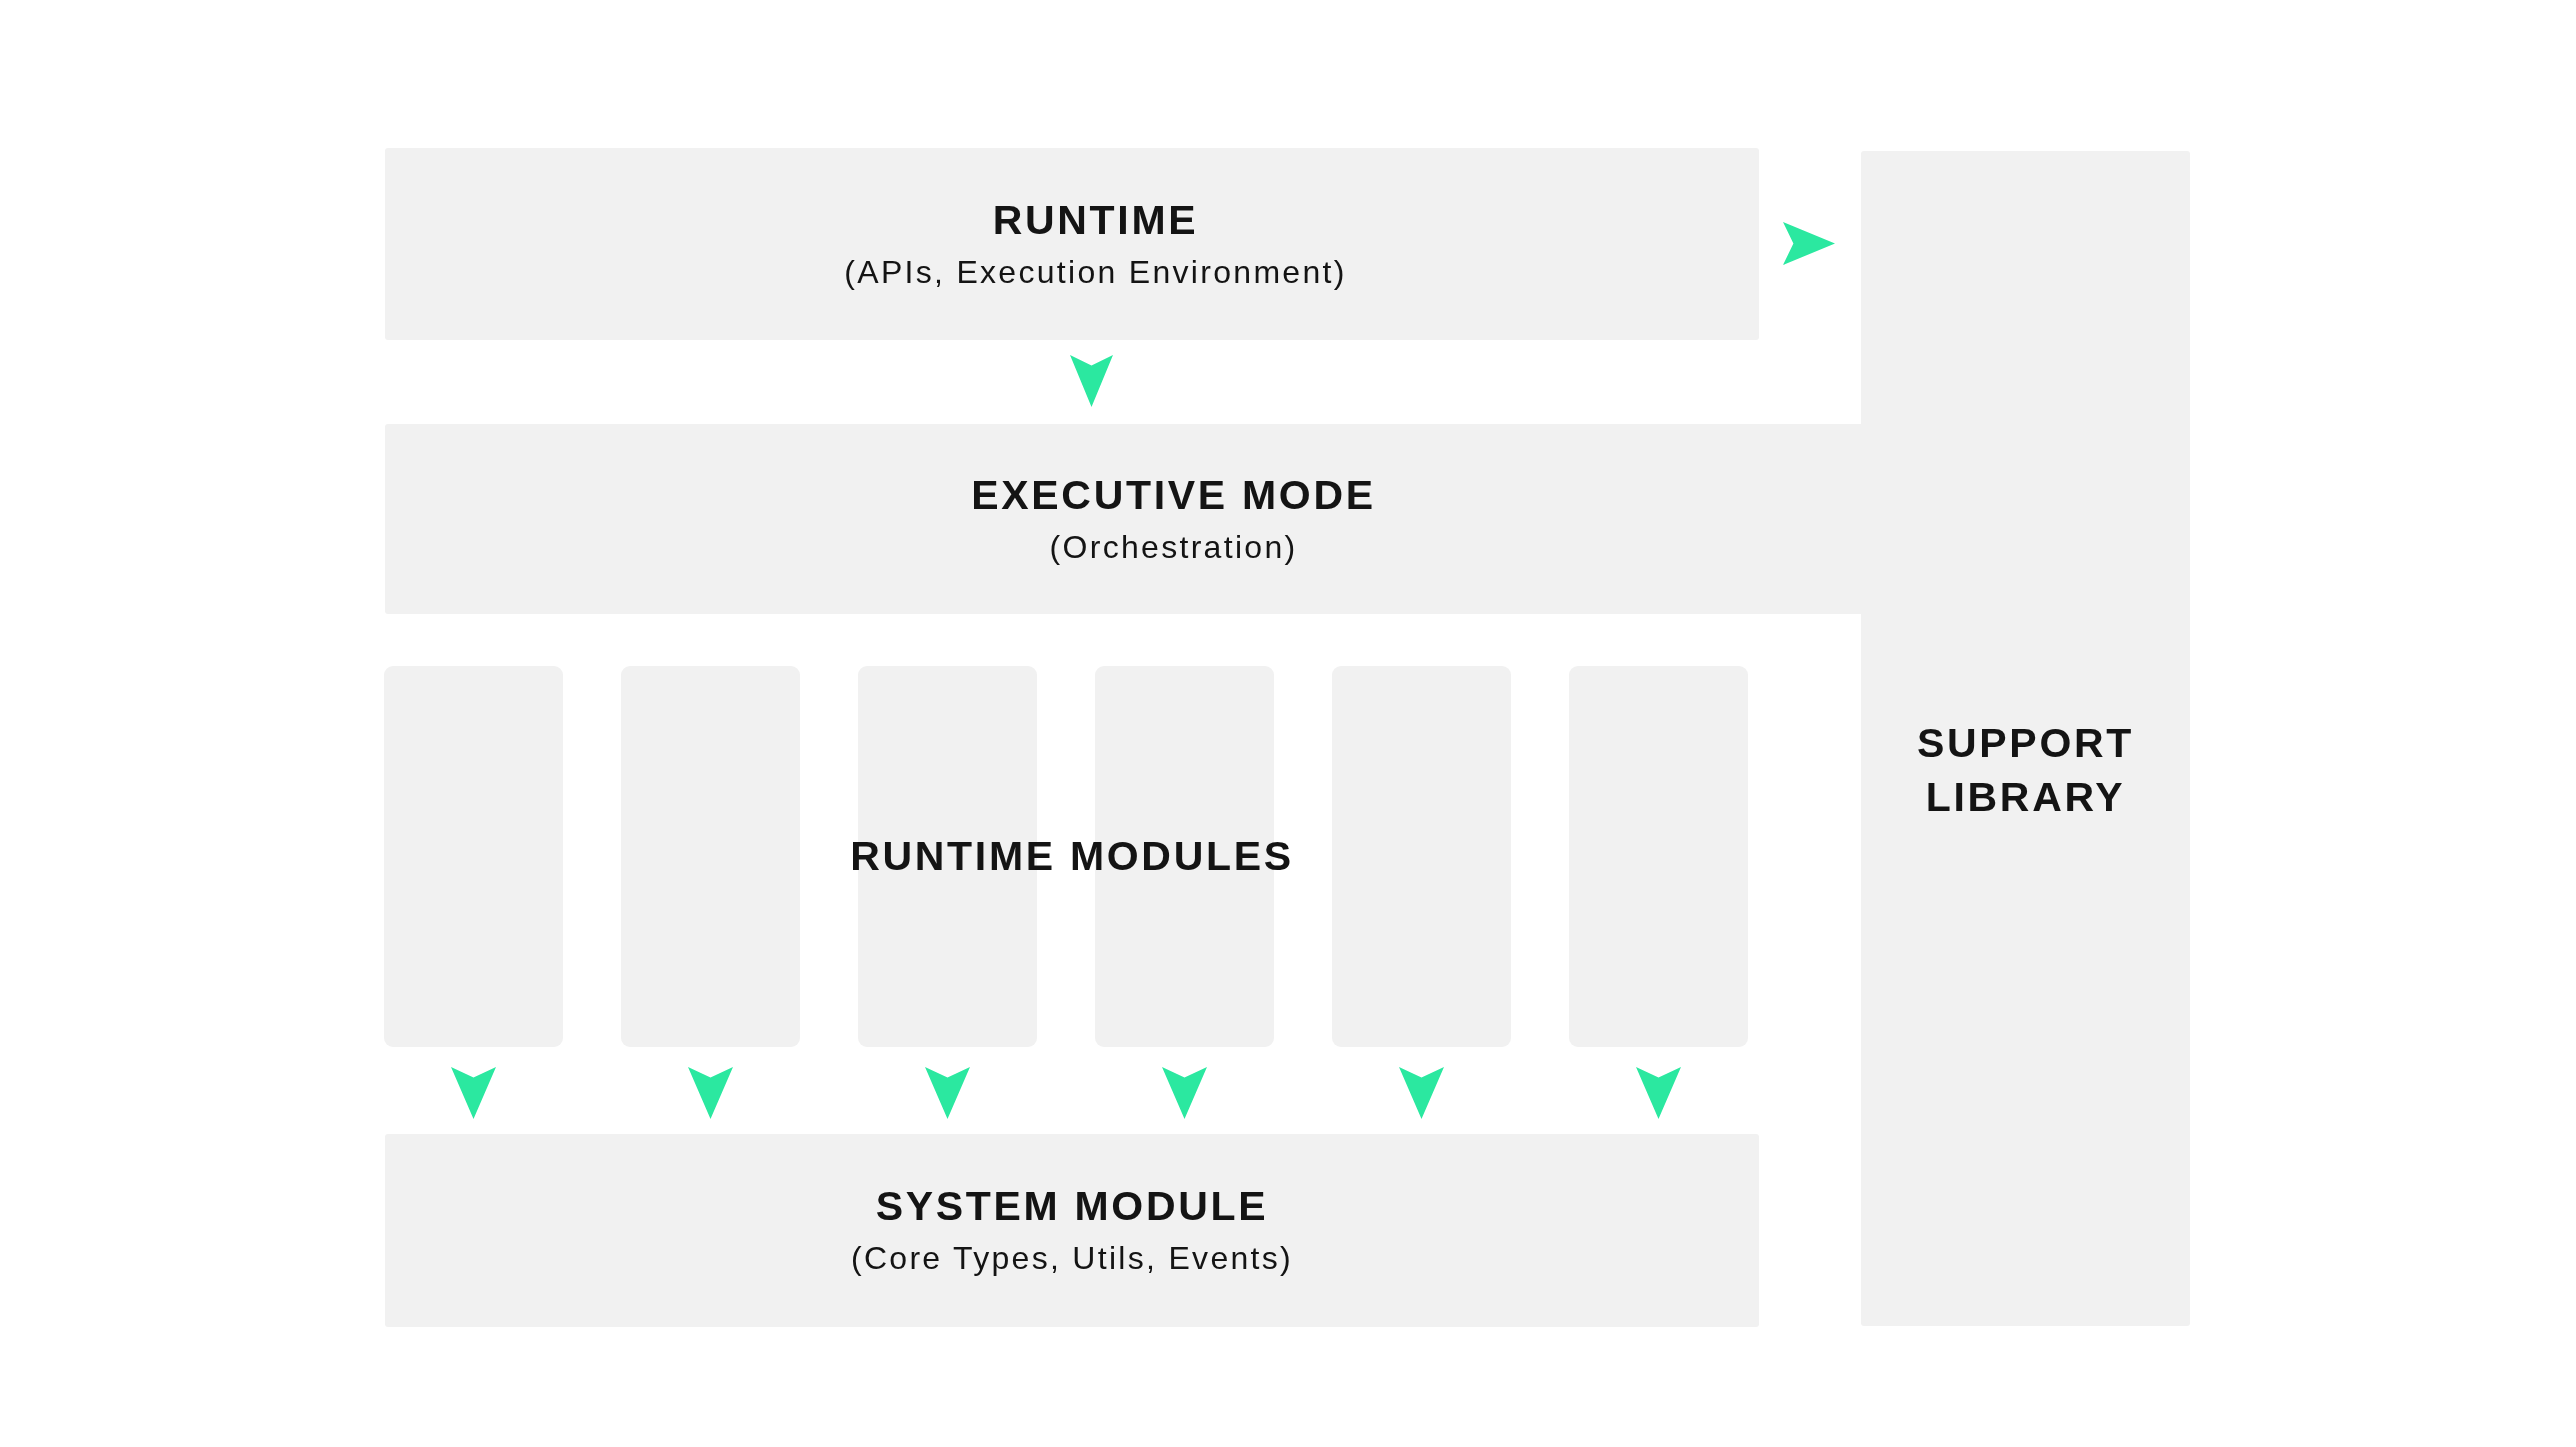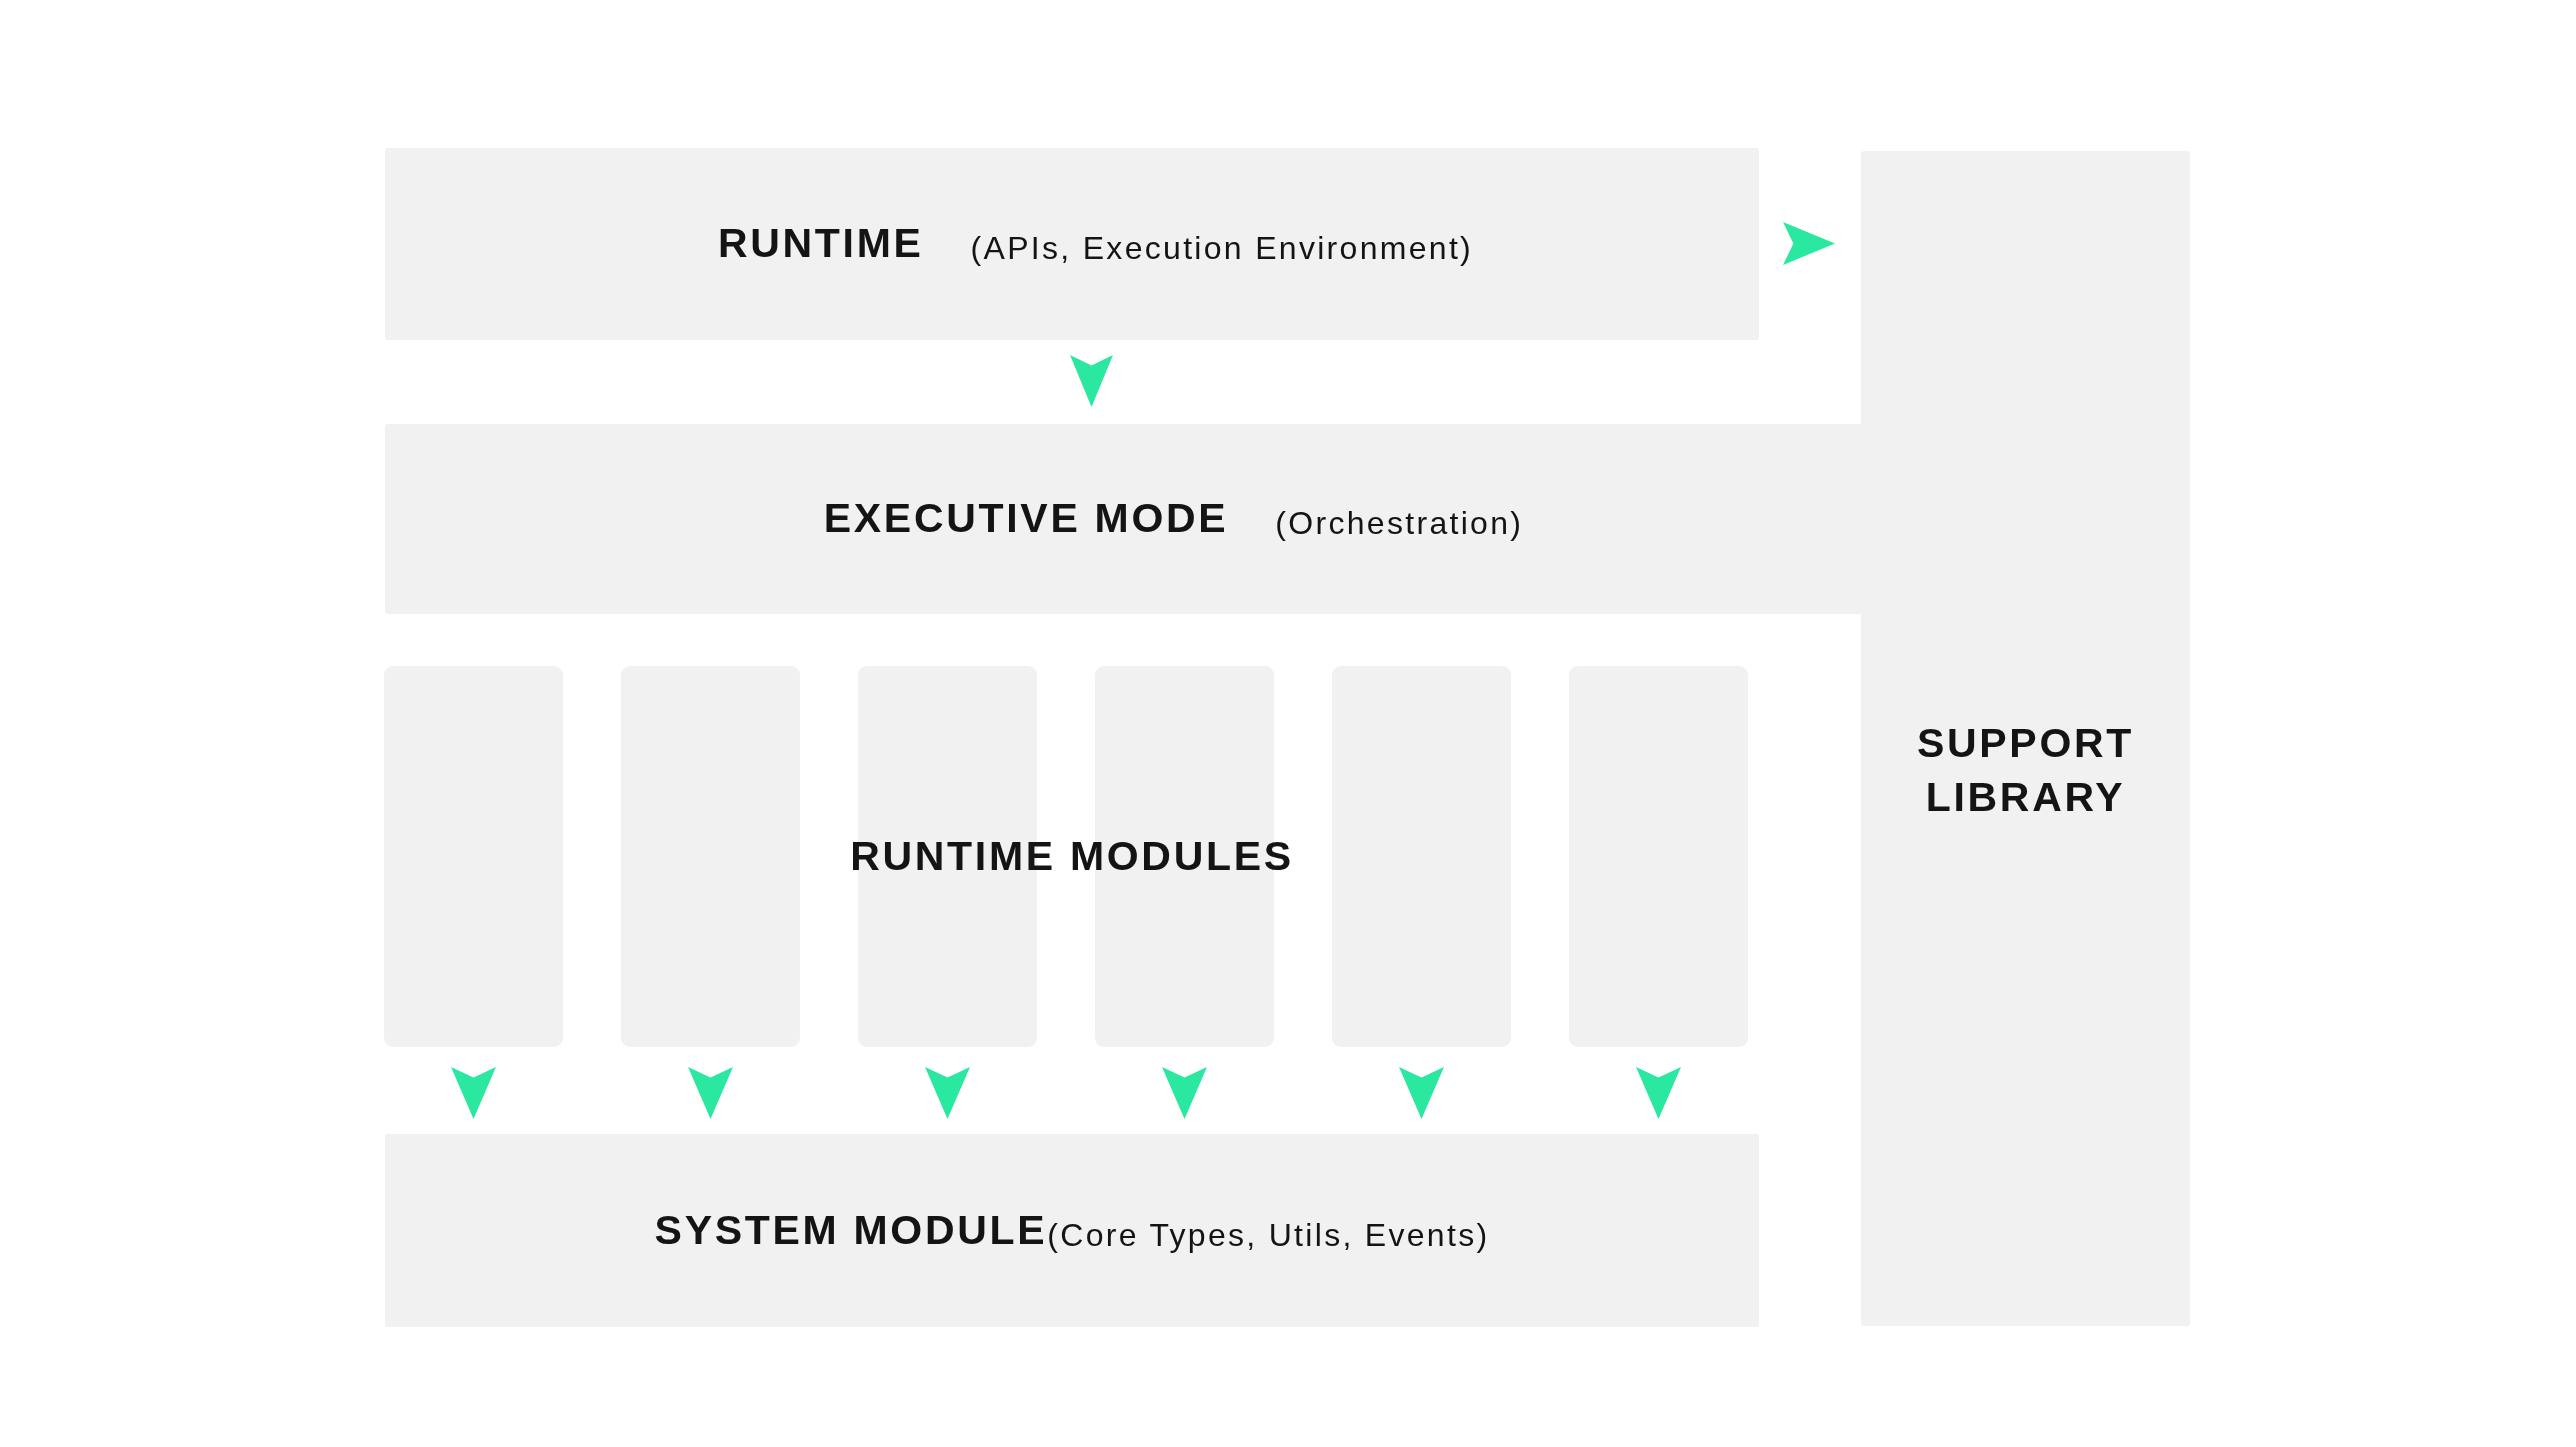--- a/index.html
+++ b/index.html
@@ -19,21 +19,21 @@
     width: 2576px;
     height: 1448px;
     background: var(--bg);
     overflow: hidden;
   }
   .box {
     position: absolute;
     background: var(--fill);
     border-radius: 3px;
     display: flex;
-    flex-direction: row;
+    flex-direction: column;
     align-items: center;
     justify-content: center;
     text-align: center;
     color: var(--text);
   }
   .box-title {
     font-size: 41px;
     font-weight: 700;
     letter-spacing: 2.7px;
     line-height: 1.15;

